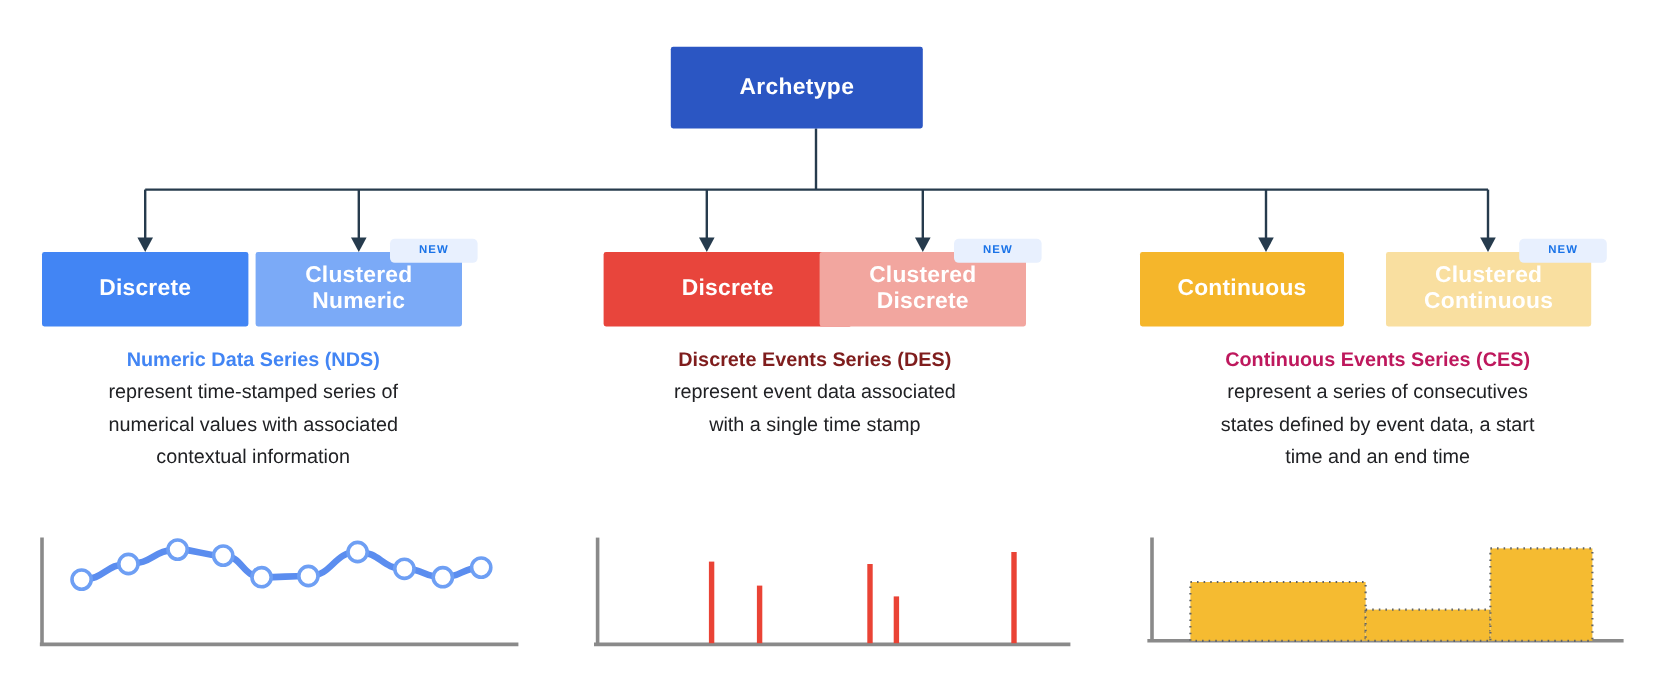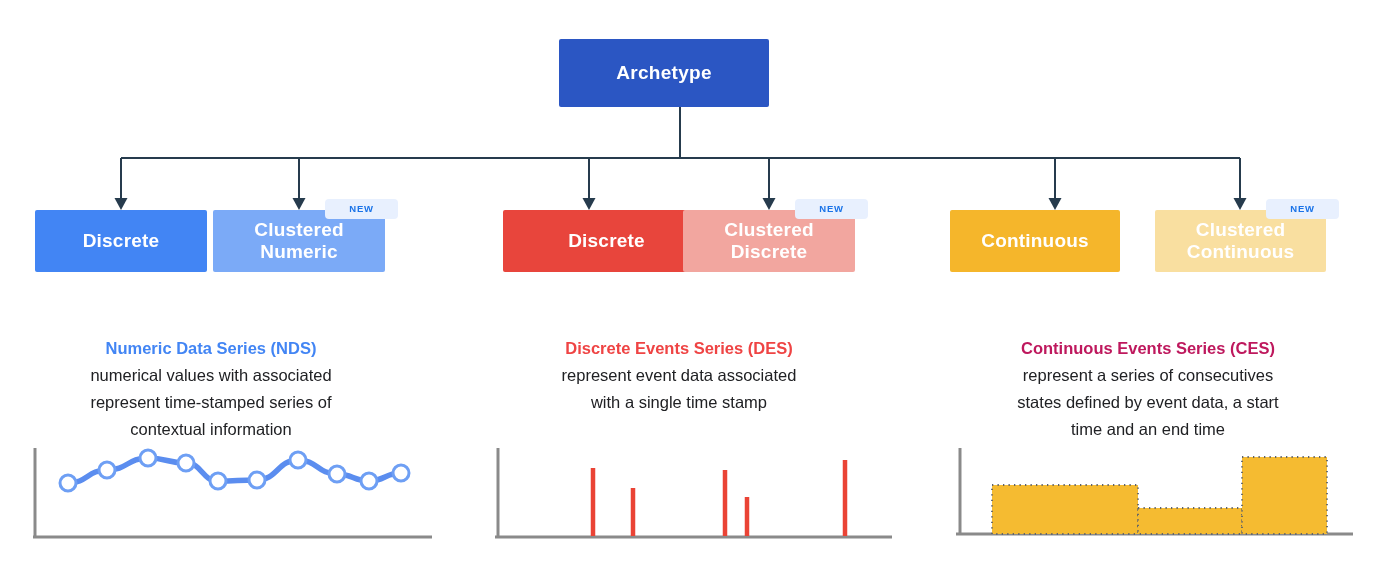--- a/index.html
+++ b/index.html
@@ -18,21 +18,21 @@
   .n-clustered-discrete{left:683px;width:172px;}
   .n-continuous{left:950px;width:170px;}
   .n-clustered-continuous{left:1155px;width:171px;}
   .badge{position:absolute;top:-11px;right:-13px;font-size:9.5px;font-weight:bold;
     letter-spacing:.9px;padding:4px 24px;border-radius:4px;line-height:12px;}
   .desc{position:absolute;top:287px;width:380px;text-align:center;font-size:16.5px;
     line-height:27px;color:#202124;}
   .d-1{left:21px;}
   .d-2{left:489px;}
   .d-3{left:958px;}
-  .desc .title{font-weight:bold;margin-top:48px;}
+  .desc .title{font-weight:bold;}
   svg.chart{position:absolute;top:445px;}
   .c-1{left:33px;}
   .c-2{left:495px;}
   .c-3{left:956px;}
 </style>
 </head>
 <body>
 
 <div class="canvas">
 
@@ -72,27 +72,27 @@
   </div>
 
   <div class="node n-continuous" style="background-color: rgb(245, 182, 43);">Continuous</div>
   <div class="node n-clustered-continuous" style="background-color: rgb(249, 223, 160);">
     <span>Clustered Continuous</span>
     <span class="badge" style="background-color: rgb(232, 240, 254); color: rgb(26, 115, 232);">NEW</span>
   </div>
 
   <div class="desc d-1">
     <div class="title" style="color: rgb(66, 133, 244);">Numeric Data Series (NDS)</div>
+    <div>represent time-stamped series of</div>
     <div>numerical values with associated</div>
-    <div>represent time-stamped series of</div>
     <div>contextual information</div>
   </div>
 
   <div class="desc d-2">
-    <div class="title" style="color: #ef4444;">Discrete Events Series (DES)</div>
+    <div class="title" style="color: #7f1d1d;">Discrete Events Series (DES)</div>
     <div>represent event data associated</div>
     <div>with a single time stamp</div>
   </div>
 
   <div class="desc d-3">
     <div class="title" style="color: #be185d;">Continuous Events Series (CES)</div>
     <div>represent a series of consecutives</div>
     <div>states defined by event data, a start</div>
     <div>time and an end time</div>
   </div>

